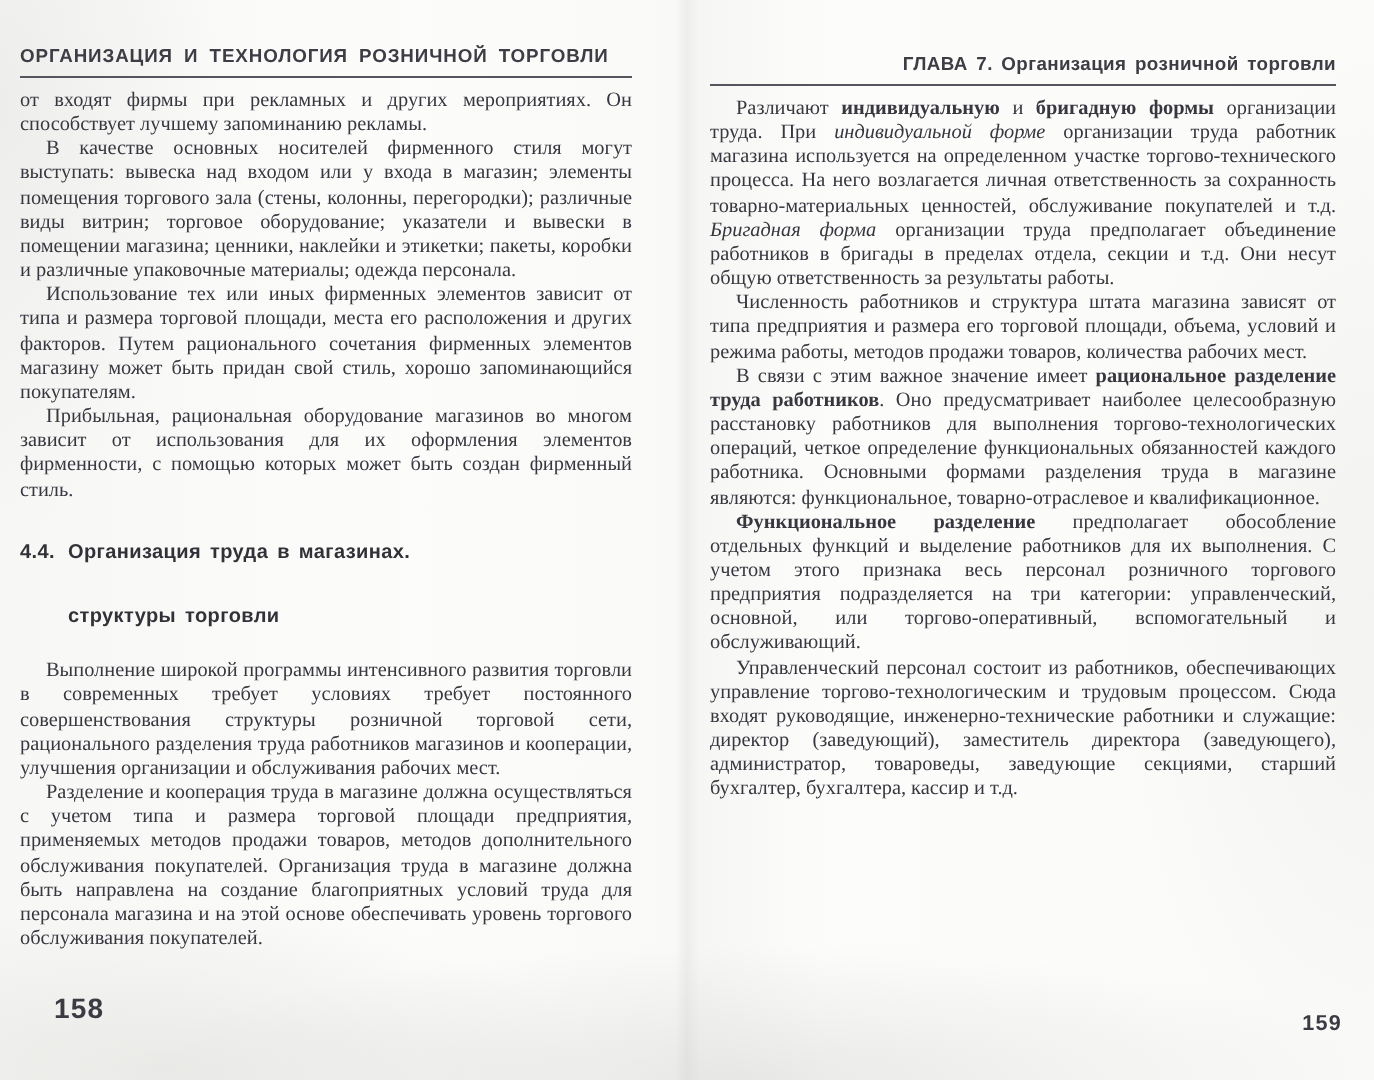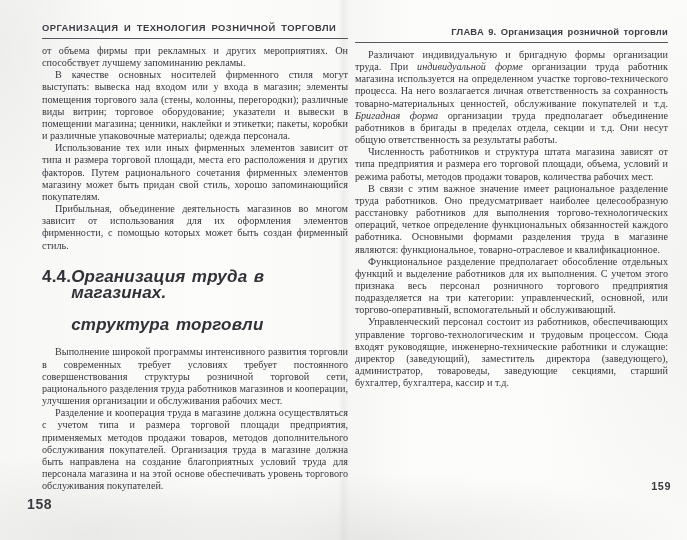--- a/index.html
+++ b/index.html
@@ -12,84 +12,84 @@
       radial-gradient(ellipse 200px 400px at 100% 55%, rgba(222,222,220,.28), rgba(222,222,220,0) 75%),
       linear-gradient(90deg, #f7f7f5 0%, #fcfcfb 30%, #f9f9f7 49%, #f6f6f4 51%, #fcfcfb 60%, #fbfbf9 100%);
     font-family:"Liberation Serif", serif;
     color:#38363f;
   }
   .gutter{
     position:absolute;left:338px;top:0;width:12px;height:540px;
     background:linear-gradient(90deg, rgba(190,190,188,0) 0%, rgba(190,190,188,.18) 45%, rgba(190,190,188,0) 100%);
   }
   .page{position:absolute;}
-  .page-left{left:42px;top:22px;width:306px;}
+  .page-left{left:10px;top:22px;width:306px;}
   .page-right{left:355px;top:26px;width:313px;}
   .running-header{
     font-family:"Liberation Sans", sans-serif;
     font-weight:bold;font-size:9.4px;letter-spacing:.45px;word-spacing:2.5px;
     color:#3e3d45;border-bottom:1.5px solid #56545c;
     padding-bottom:5px;margin-bottom:6px;white-space:nowrap;
   }
   .running-header.right{text-align:right;letter-spacing:.2px;word-spacing:1.5px;}
   .para{
     font-size:10.2px;line-height:12.15px;margin:0;text-align:justify;
     text-indent:13px;color:#38363f;
   }
   .para.noindent{text-indent:0;}
   .seg-normal{}
-  .seg-bold{font-weight:normal;}
+  .seg-bold{font-weight:bold;}
   .seg-italic{font-style:italic;}
   .section-heading{
     font-family:"Liberation Sans", sans-serif;font-weight:bold;
-    font-size:17px;line-height:16.2px;letter-spacing:.2px;word-spacing:1.5px;
+    font-size:10px;line-height:16.2px;letter-spacing:.2px;word-spacing:1.5px;
     color:#323138;margin:17px 0 13px 0;display:flex;
   }
   .sec-num{flex:0 0 24px;}
-  .sec-lines{flex:1;font-style:italic;}
+  .sec-lines{flex:1;}
   .page-number{
     position:absolute;font-family:"Liberation Sans", sans-serif;
     font-weight:bold;font-size:14px;letter-spacing:.6px;color:#3c3b43;
   }
   .pn-left{left:27px;top:496px;}
-  .pn-right{top:480px;right:16px;font-size:10.8px;}
+  .pn-right{top:506px;right:16px;font-size:10.8px;}
 </style>
 </head>
 <body>
 
 <div class="spread">
   <div class="gutter"></div>
 
   <div class="page page-left">
     <div class="running-header">
       <span>ОРГАНИЗАЦИЯ И ТЕХНОЛОГИЯ РОЗНИЧНОЙ ТОРГОВЛИ</span>
     </div>
     <div class="col">
-        <p class="para noindent"><span class="seg-normal">от объема фирмы при рекламных и других мероприятиях. Он способствует лучшему запоминанию рекламы.</span></p>
+        <p class="para noindent"><span class="seg-normal">от входят фирмы при рекламных и других мероприятиях. Он способствует лучшему запоминанию рекламы.</span></p>
         <p class="para"><span class="seg-normal">В качестве основных носителей фирменного стиля могут выступать: вывеска над входом или у входа в магазин; элементы помещения торгового зала (стены, колонны, перегородки); различные виды витрин; торговое оборудование; указатели и вывески в помещении магазина; ценники, наклейки и этикетки; пакеты, коробки и различные упаковочные материалы; одежда персонала.</span></p>
         <p class="para"><span class="seg-normal">Использование тех или иных фирменных элементов зависит от типа и размера торговой площади, места его расположения и других факторов. Путем рационального сочетания фирменных элементов магазину может быть придан свой стиль, хорошо запоминающийся покупателям.</span></p>
-        <p class="para"><span class="seg-normal">Прибыльная, объединение деятельность магазинов во многом зависит от использования для их оформления элементов фирменности, с помощью которых может быть создан фирменный стиль.</span></p>
+        <p class="para"><span class="seg-normal">Прибыльная, рациональная оборудование магазинов во многом зависит от использования для их оформления элементов фирменности, с помощью которых может быть создан фирменный стиль.</span></p>
       </div>
     <div class="section-heading">
       <span class="sec-num">4.4.</span>
       <span class="sec-lines">
         <span>Организация труда в магазинах.</span><br>
         <br>
-        <span>структура торговли</span>
+        <span>структуры торговли</span>
       </span>
     </div>
     <div class="col">
         <p class="para"><span class="seg-normal">Выполнение широкой программы интенсивного развития торговли в современных требует условиях требует постоянного совершенствования структуры розничной торговой сети, рационального разделения труда работников магазинов и кооперации, улучшения организации и обслуживания рабочих мест.</span></p>
         <p class="para"><span class="seg-normal">Разделение и кооперация труда в магазине должна осуществляться с учетом типа и размера торговой площади предприятия, применяемых методов продажи товаров, методов дополнительного обслуживания покупателей. Организация труда в магазине должна быть направлена на создание благоприятных условий труда для персонала магазина и на этой основе обеспечивать уровень торгового обслуживания покупателей.</span></p>
       </div>
   </div>
 
   <div class="page page-right">
     <div class="running-header right">
-      <span>ГЛАВА 9. Организация розничной торговли</span>
+      <span>ГЛАВА 7. Организация розничной торговли</span>
     </div>
     <div class="col">
         <p class="para"><span class="seg-normal">Различают </span><span class="seg-bold">индивидуальную</span><span class="seg-normal"> и </span><span class="seg-bold">бригадную формы</span><span class="seg-normal"> организации труда. При </span><span class="seg-italic">индивидуальной форме</span><span class="seg-normal"> организации труда работник магазина используется на определенном участке торгово-технического процесса. На него возлагается личная ответственность за сохранность товарно-материальных ценностей, обслуживание покупателей и т.д. </span><span class="seg-italic">Бригадная форма</span><span class="seg-normal"> организации труда предполагает объединение работников в бригады в пределах отдела, секции и т.д. Они несут общую ответственность за результаты работы.</span></p>
         <p class="para"><span class="seg-normal">Численность работников и структура штата магазина зависят от типа предприятия и размера его торговой площади, объема, условий и режима работы, методов продажи товаров, количества рабочих мест.</span></p>
         <p class="para"><span class="seg-normal">В связи с этим важное значение имеет </span><span class="seg-bold">рациональное разделение труда работников</span><span class="seg-normal">. Оно предусматривает наиболее целесообразную расстановку работников для выполнения торгово-технологических операций, четкое определение функциональных обязанностей каждого работника. Основными формами разделения труда в магазине являются: функциональное, товарно-отраслевое и квалификационное.</span></p>
         <p class="para"><span class="seg-bold">Функциональное разделение</span><span class="seg-normal"> предполагает обособление отдельных функций и выделение работников для их выполнения. С учетом этого признака весь персонал розничного торгового предприятия подразделяется на три категории: управленческий, основной, или торгово-оперативный, вспомогательный и обслуживающий.</span></p>
         <p class="para"><span class="seg-normal">Управленческий персонал состоит из работников, обеспечивающих управление торгово-технологическим и трудовым процессом. Сюда входят руководящие, инженерно-технические работники и служащие: директор (заведующий), заместитель директора (заведующего), администратор, товароведы, заведующие секциями, старший бухгалтер, бухгалтера, кассир и т.д.</span></p>
       </div>
   </div>
 

